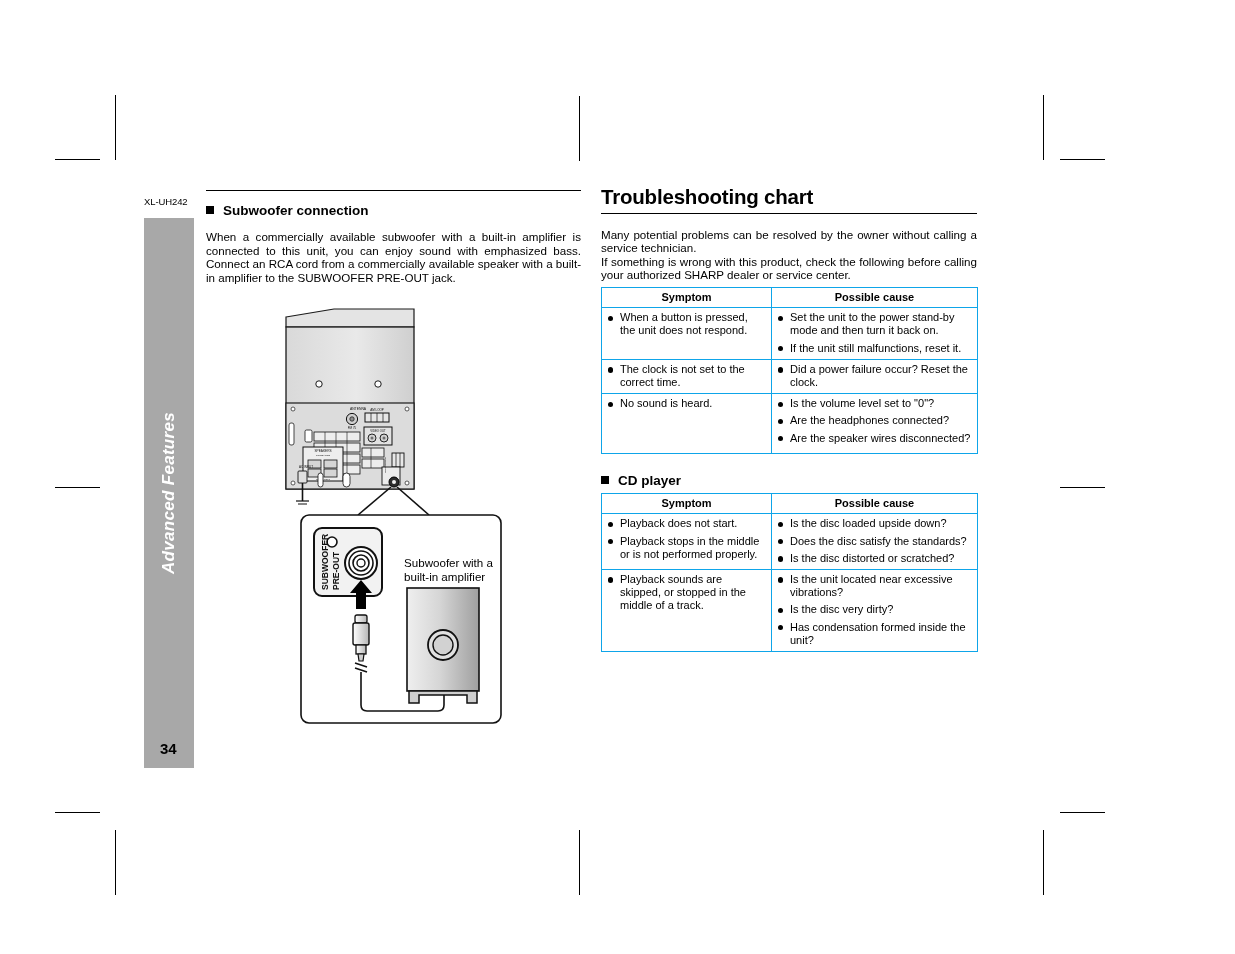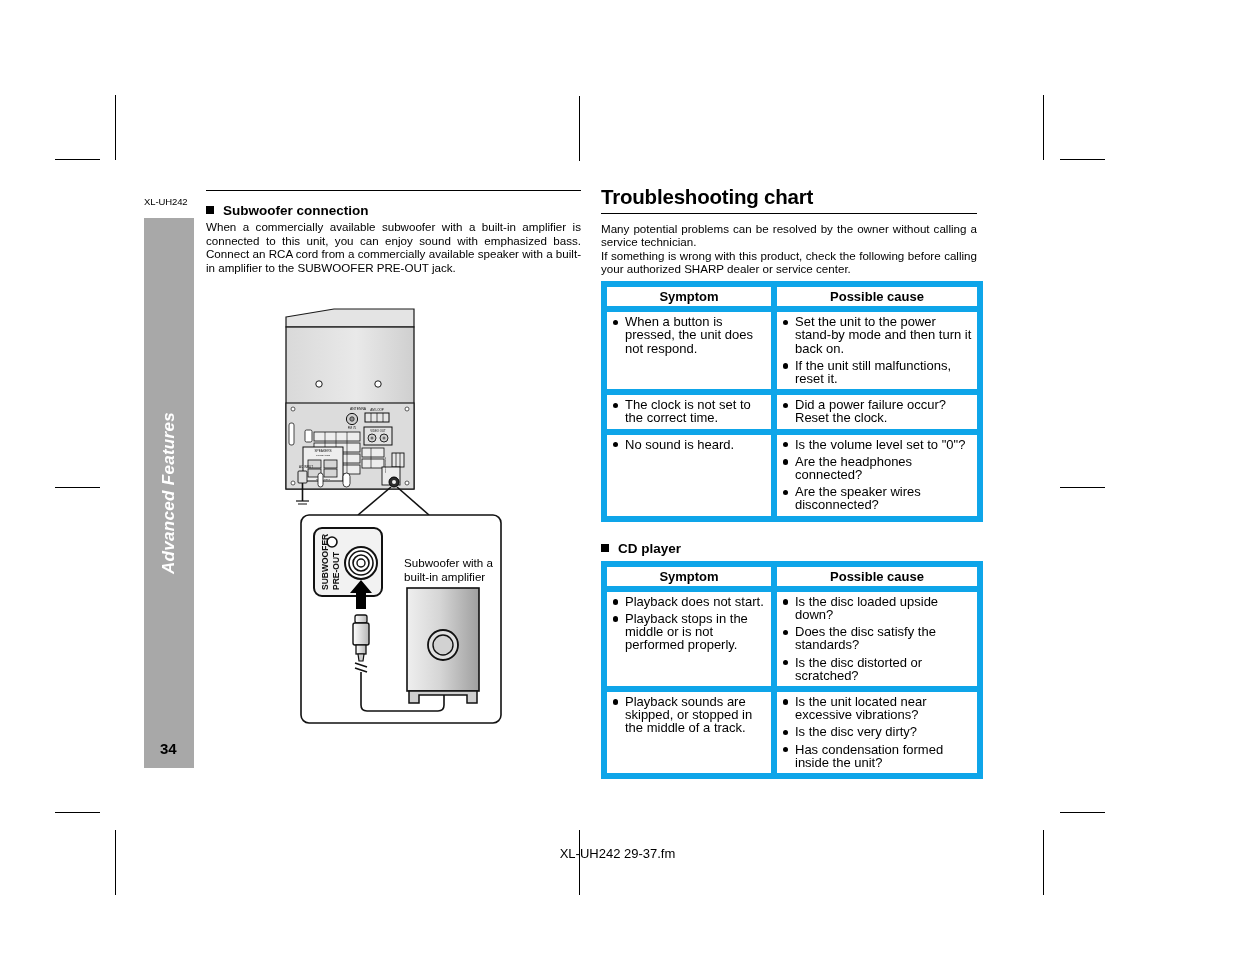--- a/index.html
+++ b/index.html
@@ -96,24 +96,24 @@
     text-align: justify;
   }
 
   
   table.tbl {
     border-collapse: collapse;
     width: 376px;
     table-layout: fixed;
   }
   table.tbl th, table.tbl td {
-    border: 6px solid #0ea5e9;
+    border: 1px solid #0ea5e9;
     vertical-align: top;
     padding: 3px 5px 4px 5px;
-    font-size: 13px;
+    font-size: 11px;
     line-height: 13.2px;
   }
   table.tbl th {
     text-align: center;
     font-weight: bold;
     padding: 3px 4px 3px 4px;
   }
   table.tbl col.c1 { width: 170px; }
   table.tbl col.c2 { width: 206px; }
   ul.dots {
@@ -180,21 +180,21 @@
 
   <div class="page-number">34</div>
 
   <div class="col-left">
     <div class="title-rule"></div>
 
     <h2 class="sub-title" style="margin-top:12px;">
       <span class="sq-bullet"></span>
       <span>Subwoofer connection</span>
     </h2>
-    <p class="body" style="margin-top:2px;">When a commercially available subwoofer with a built-in amplifier is connected to this unit, you can enjoy sound with emphasized bass. Connect an RCA cord from a commercially available speaker with a built-in amplifier to the SUBWOOFER PRE-OUT jack.</p>
+    <p class="body" style="margin-top:12px;">When a commercially available subwoofer with a built-in amplifier is connected to this unit, you can enjoy sound with emphasized bass. Connect an RCA cord from a commercially available speaker with a built-in amplifier to the SUBWOOFER PRE-OUT jack.</p>
   </div>
 
   <div class="figure">
     <svg width="375" height="430" viewBox="0 0 375 430" xmlns="http://www.w3.org/2000/svg">
       <defs>
         <linearGradient id="gUnit" x1="0" y1="0" x2="1" y2="0">
           <stop offset="0%" stop-color="#d9d9d9"></stop>
           <stop offset="55%" stop-color="#e9e9e9"></stop>
           <stop offset="100%" stop-color="#cfcfcf"></stop>
         </linearGradient>
@@ -330,21 +330,21 @@
           <path d="M203 386 L203 398 L213 398 L213 390 L261 390 L261 398 L271 398 L271 386 Z" fill="#cfcfcf" stroke="#111" stroke-width="1.5"></path>
         </g>
       </g>
     </svg>
   </div>
 
   <div class="col-right">
     <h1 class="section-title">Troubleshooting chart</h1>
     <div class="title-rule"></div>
 
-    <p class="body" style="margin-top:8px;">Many potential problems can be resolved by the owner without calling a service technician.</p>
+    <p class="body" style="margin-top:14px;">Many potential problems can be resolved by the owner without calling a service technician.</p>
     <p class="body">If something is wrong with this product, check the following before calling your authorized SHARP dealer or service center.</p>
 
 
     <table class="tbl" style="margin-top:5px;">
       <colgroup>
           <col class="c1">
           <col class="c2">
         </colgroup>
       <thead>
         <tr>
@@ -438,17 +438,14 @@
               <li>Is the unit located near excessive vibrations?</li>
               <li>Is the disc very dirty?</li>
               <li>Has condensation formed inside the unit?</li>
             </ul>
           </td>
         </tr>
       </tbody>
     </table>
   </div>
 
-  <div class="footer-file">
-    <span>XL-UH242 29-37.fm</span>
-  </div>
 
 </div>
 
 </body></html>

